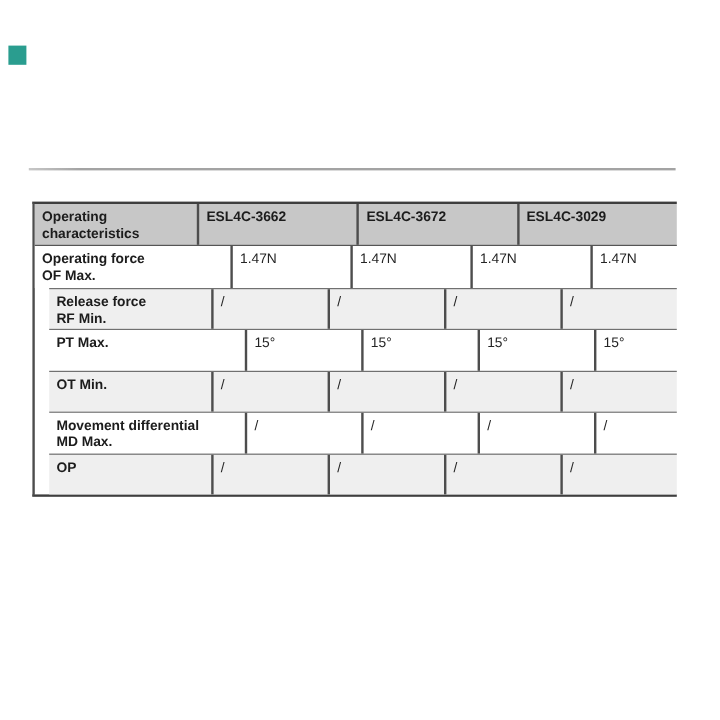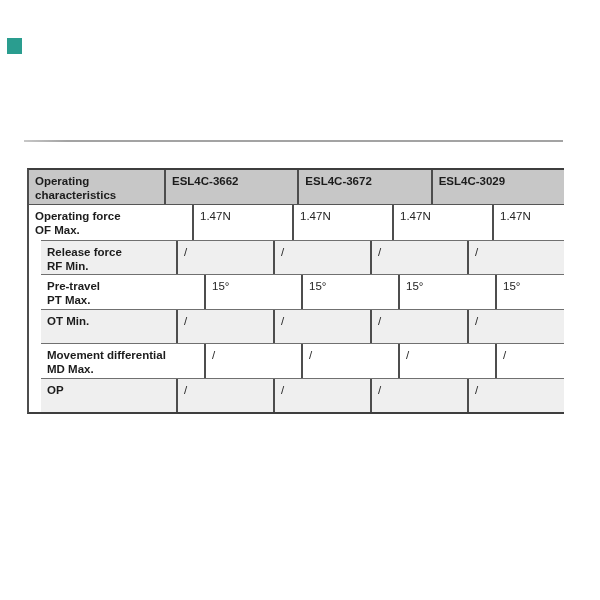--- a/index.html
+++ b/index.html
@@ -112,21 +112,20 @@
         <div>RF Min.</div>
       </div>
       <div class="cell data-cell value">/</div>
       <div class="cell data-cell value">/</div>
       <div class="cell data-cell value">/</div>
       <div class="cell data-cell value">/</div>
     </div>
 
     <div class="t-row plain sep">
       <div class="cell label-cell">
-        <div>Pre-travel</div>
         <div>PT Max.</div>
       </div>
       <div class="cell data-cell value">15°</div>
       <div class="cell data-cell value">15°</div>
       <div class="cell data-cell value">15°</div>
       <div class="cell data-cell value">15°</div>
     </div>
 
     <div class="t-row shade sep">
       <div class="cell label-cell">

